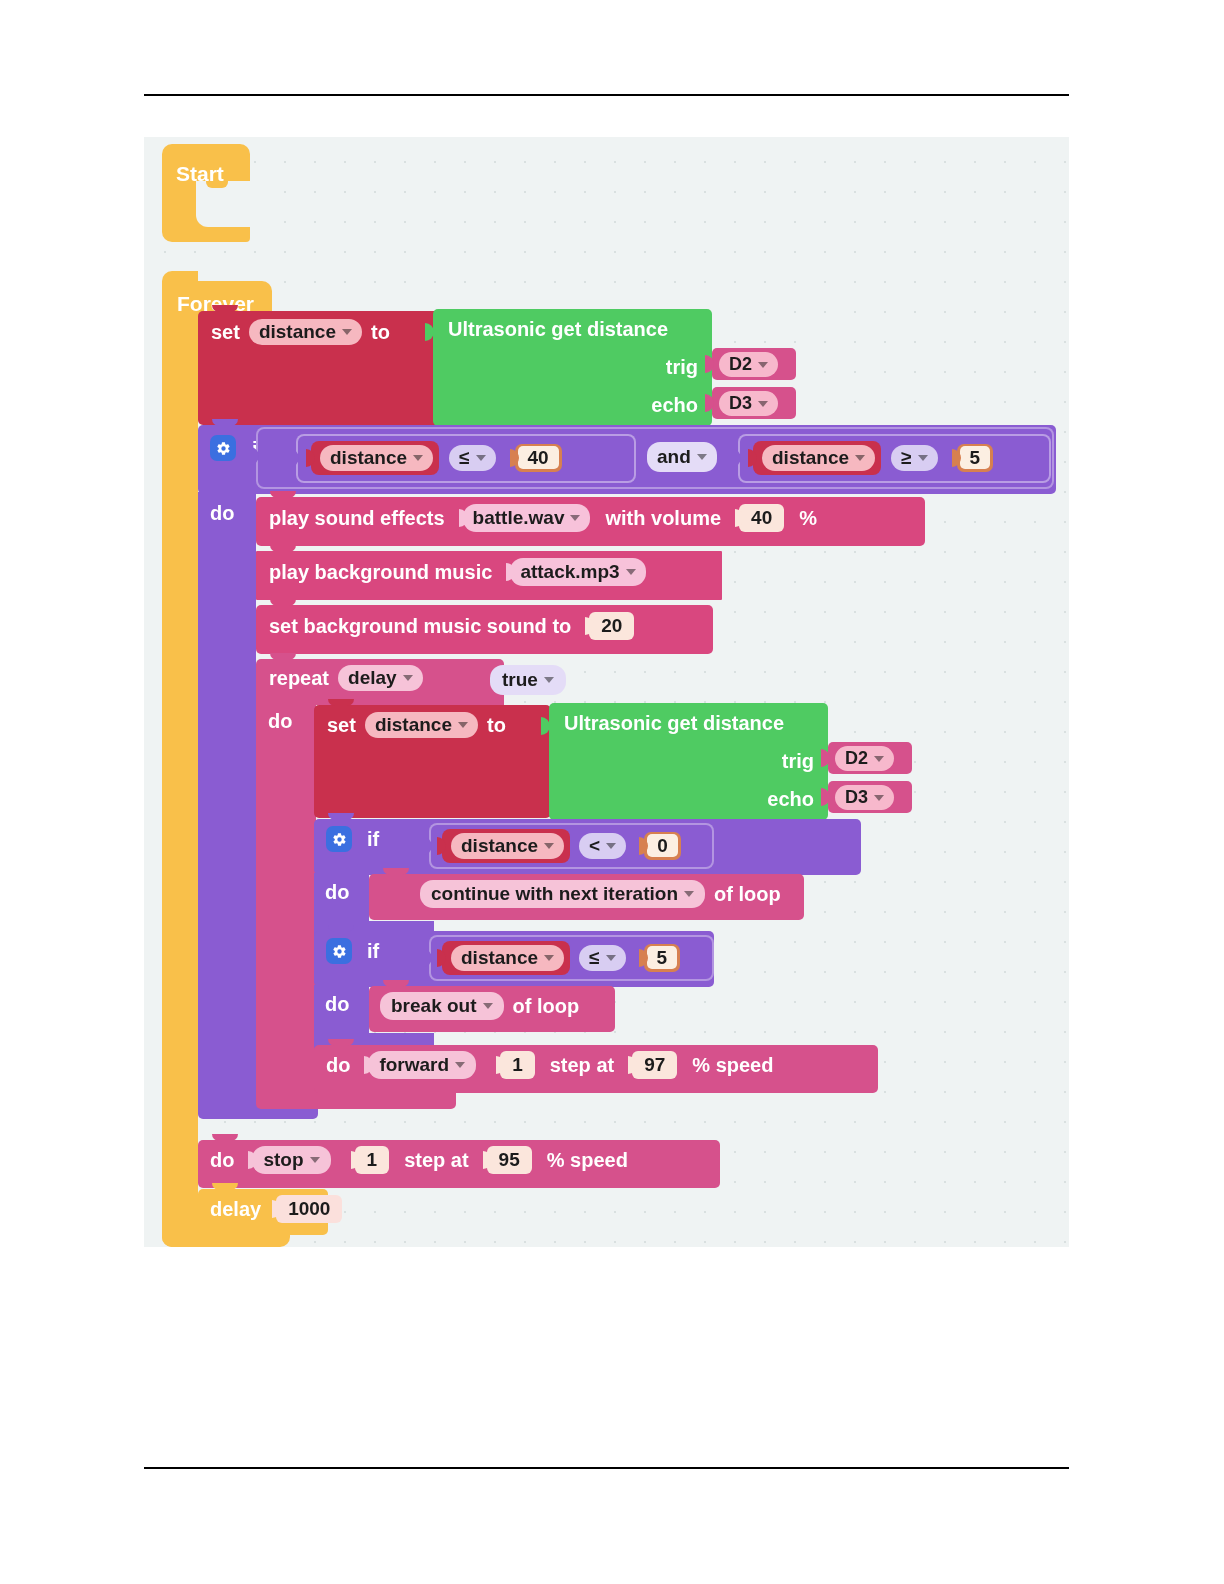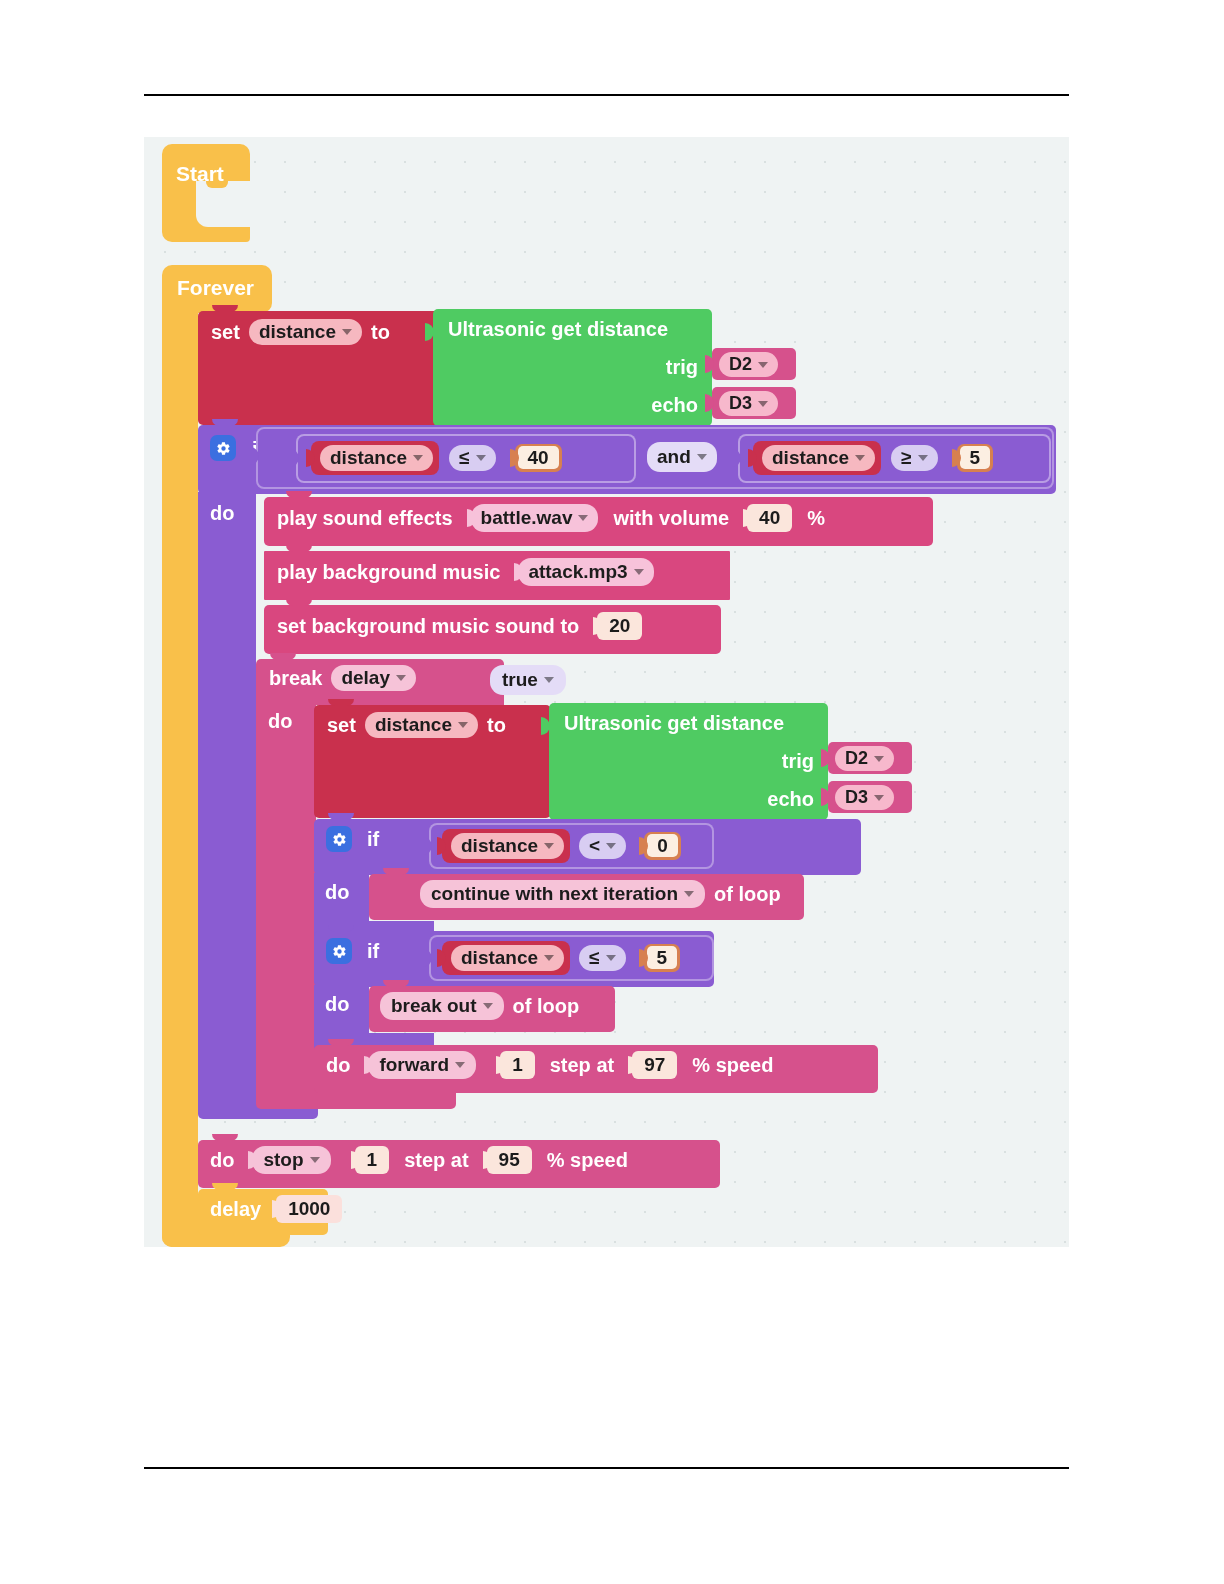--- a/index.html
+++ b/index.html
@@ -25,21 +25,21 @@
   .lbl{color:#fff;font-weight:bold;white-space:nowrap;}
 
   
   .notch{position:absolute;width:26px;height:7px;border-radius:0 0 7px 7px;}
 
   
   .c-ctrl{background:#f9c04a;}          
   .c-var{background:#c9304d;}           
   .c-sensor{background:#4fcb62;}        
   .c-logic{background:#8a5cd2;}         
-  .c-sound{background:#d9477f;margin-left:8px;}         
+  .c-sound{background:#d9477f;}         
   .c-motion{background:#d6518c;}        
 
   
   .fld{
     display:inline-flex;align-items:center;gap:6px;
     border-radius:13px;padding:2px 10px;font-weight:bold;color:#1c1c1c;
     white-space:nowrap;
   }
   .fld-var{background:#f6b8c0;}
   .fld-pin{background:#f7b8cc;align-items:center;}
@@ -79,21 +79,21 @@
 <div class="canvas">
 
   <div class="blk c-ctrl" style="left:18px;top:7px;width:88px;height:98px;border-radius:10px 10px 4px 10px;">
     <span class="lbl" style="position:absolute;left:14px;top:18px;font-size:21px;">Start</span>
   </div>
 
   <div class="blk" style="left:52px;top:44px;width:62px;height:46px;background:#eff3f3;border-radius:0 0 0 12px;"></div>
   <div class="blk c-ctrl" style="left:62px;top:44px;width:22px;height:7px;border-radius:0 0 6px 6px;"></div>
 
   <div class="blk c-ctrl" style="left:18px;top:134px;width:36px;height:976px;border-radius:10px 0 0 10px;"></div>
-  <div class="blk c-ctrl" style="left:18px;top:128px;width:110px;height:48px;border-radius:10px 10px 10px 0;">
+  <div class="blk c-ctrl" style="left:18px;top:144px;width:110px;height:48px;border-radius:10px 10px 10px 0;">
     <span class="lbl" style="position:absolute;left:15px;top:11px;font-size:21px;">Forever</span>
   </div>
   <div class="blk c-ctrl" style="left:18px;top:1065px;width:128px;height:45px;border-radius:0 0 10px 10px;"></div>
 
   <div class="blk c-var" style="left:54px;top:174px;width:274px;height:114px;border-radius:5px;">
     <div class="notch c-var" style="left:14px;top:-6px;"></div>
     <div class="row" style="position:absolute;left:13px;top:8px;gap:9px;">
       <span class="lbl" style="font-size:20px;">set</span>
       <span class="fld fld-var" style="font-size:19px;">
         <span>distance</span>
@@ -236,21 +236,21 @@
       <span class="numwrap">
         <span class="plug" style="background:#fbe6dc;position:relative;left:5px;z-index:1;"></span>
         <span class="numplain" style="font-size:19px;">20</span>
       </span>
     </div>
   </div>
 
   <div class="blk c-motion" style="left:112px;top:522px;width:248px;height:46px;border-radius:5px 5px 0 0;">
     <div class="notch c-motion" style="left:14px;top:-6px;"></div>
     <div class="row" style="position:absolute;left:13px;top:6px;gap:9px;">
-      <span class="lbl" style="font-size:20px;">break</span>
+      <span class="lbl" style="font-size:20px;">repeat</span>
       <span class="fld fld-motion" style="font-size:19px;">
         <span>delay</span>
         <span class="caret"></span>
       </span>
     </div>
   </div>
   <span class="fld fld-bool" style="position:absolute;left:346px;top:528px;font-size:19px;padding:4px 12px;">
     <span>true</span>
     <span class="caret"></span>
   </span>

